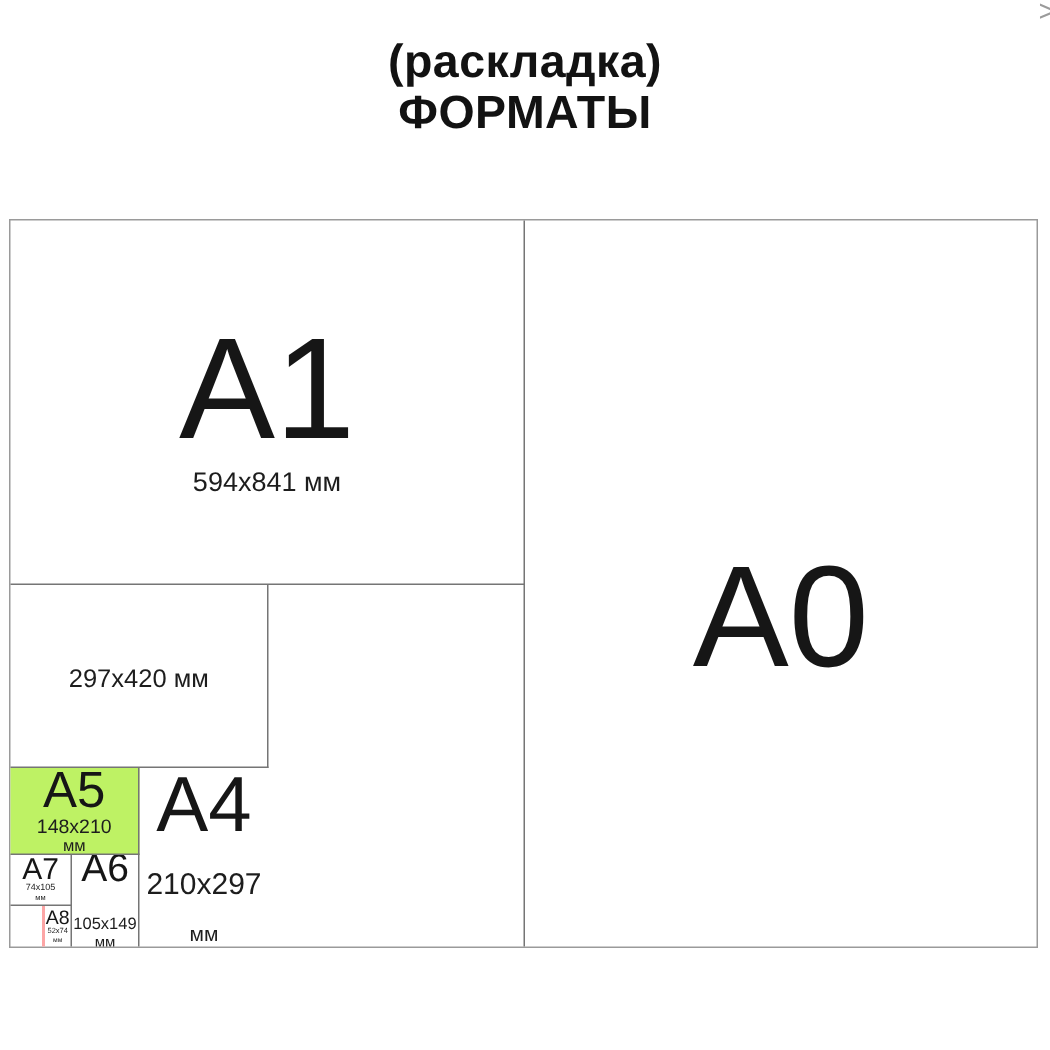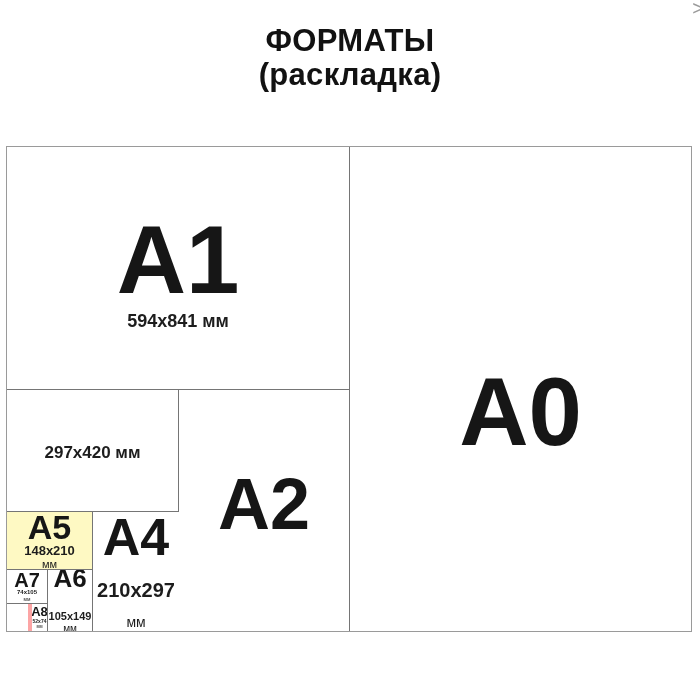--- a/index.html
+++ b/index.html
@@ -31,34 +31,34 @@
     background: #ffffff;
   }
   .box {
     position: absolute; box-sizing: border-box;
     display: flex; flex-direction: column;
     align-items: center; justify-content: center;
     text-align: center; overflow: hidden;
   }
   .bR { border-right: 1px solid #757575; }
   .bB { border-bottom: 1px solid #757575; }
-  .bL { border-left: 4px solid #fca5a5; }
+  .bL { border-left: 2px solid #fca5a5; }
 
   .a1 { left: 0px;   top: 0px;   width: 343px; height: 243px; padding-top: 10px; }
   .a0 { left: 343px; top: 16px;   width: 341px; height: 484px; padding-top: 14px; }
   .a3 { left: 0px;   top: 243px; width: 172px; height: 122px; }
   .a2 { left: 172px; top: 243px; width: 171px; height: 241px; padding-bottom: 14px; }
-  .a5 { left: 0px;   top: 365px; width: 86px;  height: 58px;  background: #fef9c3; }
+  .a5 { left: 0px;   top: 365px; width: 86px;  height: 58px;  background: #bef264; }
   .a4 { left: 86px;  top: 365px; width: 86px;  height: 119px; justify-content: space-between; }
   .a7 { left: 0px;   top: 423px; width: 41px;  height: 34px;  }
   .a6 { left: 41px;  top: 423px; width: 45px;  height: 61px; align-items: center;  }
   .a8 { left: 21px;  top: 457px; width: 20px;  height: 27px;  }
 
-  .lbl { font-weight: 700; color: #161616; white-space: nowrap; }
-  .dim { font-weight: 700; color: #1d1d1d; white-space: nowrap; }
+  .lbl { font-weight: 400; color: #161616; white-space: nowrap; }
+  .dim { font-weight: 400; color: #1d1d1d; white-space: nowrap; }
   .unit { font-weight: 400; color: #1d1d1d; white-space: nowrap; }
 
   .lbl-xl { font-size: 96px; line-height: 92px; }
   .lbl-lg { font-size: 72px; line-height: 70px; }
   .lbl-a4 { font-size: 52px; line-height: 50px; }
   .lbl-a5 { font-size: 34px; line-height: 30px; }
   .lbl-a6 { font-size: 26px; line-height: 24px; }
   .lbl-a7 { font-size: 20px; line-height: 16px; }
   .lbl-a8 { font-size: 13px; line-height: 11px; }
 
@@ -74,43 +74,42 @@
   .unit-a7 { font-size: 5px; line-height: 6px; }
   .dim-a8 { font-size: 5px;  line-height: 6px; margin-top: 1px; }
   .unit-a8 { font-size: 4.5px; line-height: 5px; }
 </style>
 </head>
 <body>
 
 <div class="page">
 
   <div class="title">
+    <div>(раскладка)</div>
     <div>ФОРМАТЫ</div>
-    <div>(раскладка)</div>
   </div>
 
   <div class="nav-next">&gt;</div>
 
   <div class="diagram">
 
     <div class="box a1 bR bB">
       <div class="lbl lbl-xl">A1</div>
       <div class="dim dim-xl">594x841 мм</div>
     </div>
 
     <div class="box a0">
       <div class="lbl lbl-xl">A0</div>
     </div>
 
     <div class="box a3 bR bB">
       <div class="dim dim-lg">297x420 мм</div>
     </div>
 
     <div class="box a2 bR">
-      <div class="lbl lbl-lg">A2</div>
     </div>
 
     <div class="box a5 bR bB">
       <div class="lbl lbl-a5">A5</div>
       <div class="dim dim-a5">148x210</div>
       <div class="unit unit-a5">мм</div>
     </div>
 
     <div class="box a4">
       <div class="lbl lbl-a4">A4</div>

